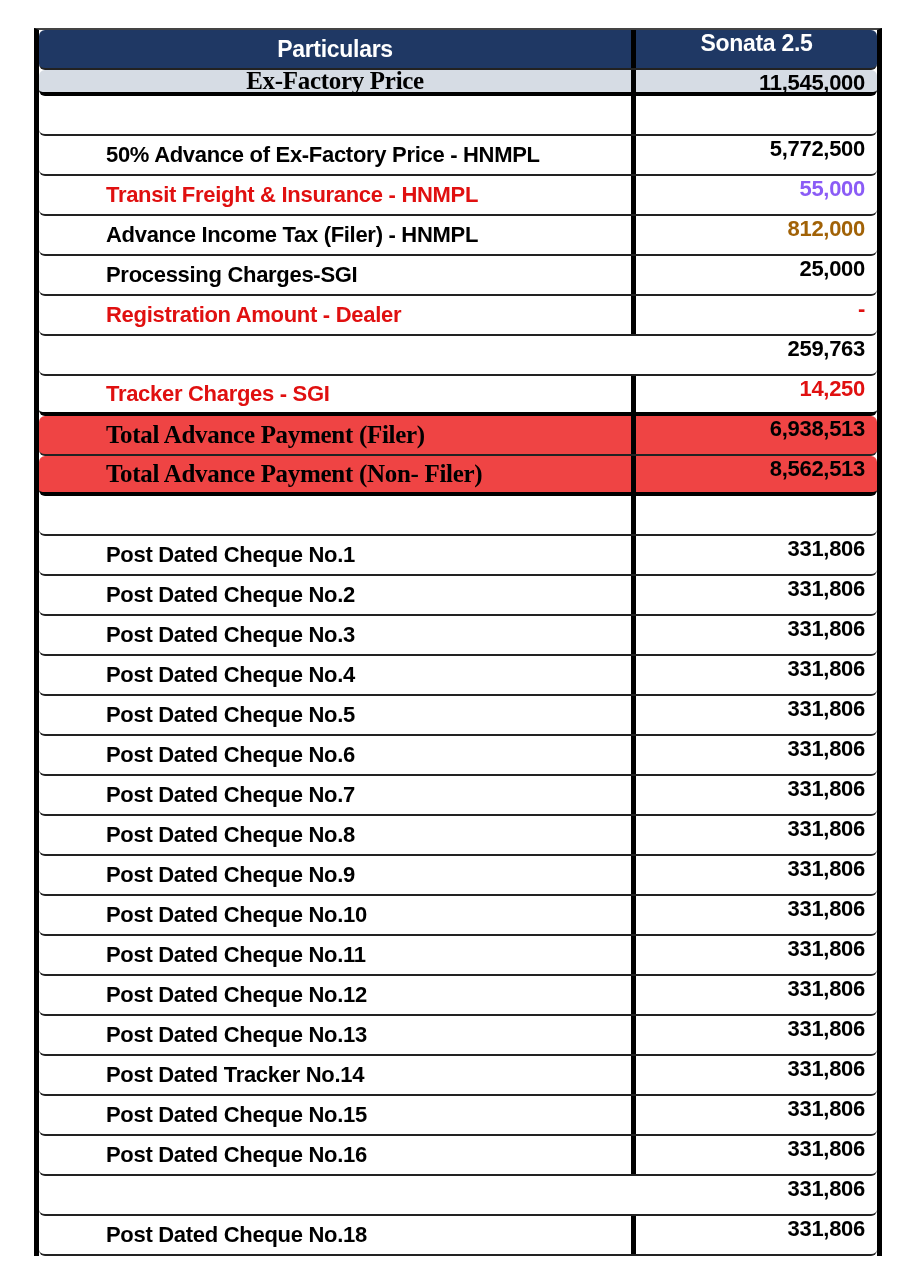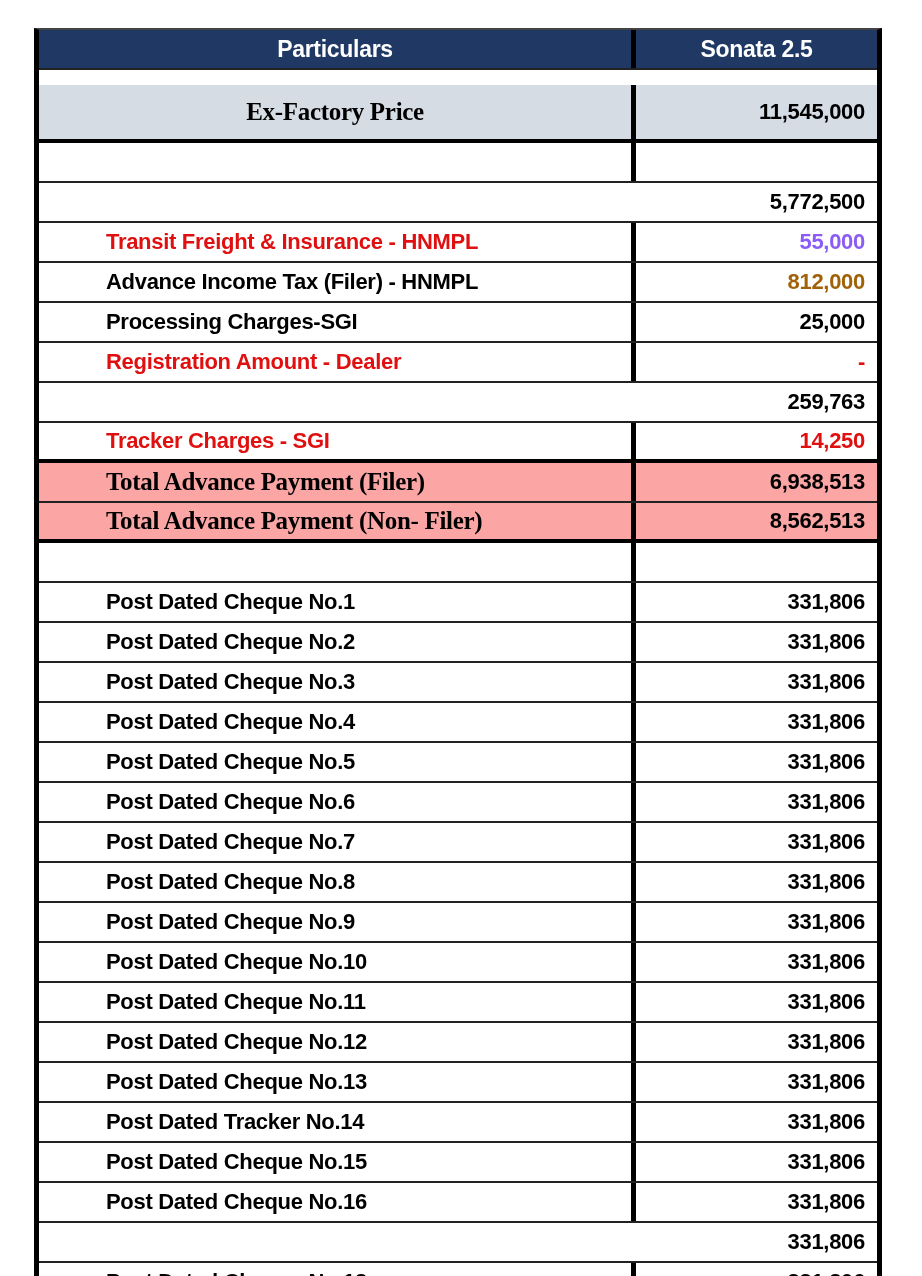--- a/index.html
+++ b/index.html
@@ -2,32 +2,32 @@
 <html><head>
 <meta charset="utf-8">
 <style>
   html, body { margin: 0; padding: 0; background: #ffffff; }
   body { width: 922px; height: 1276px; position: relative; overflow: hidden; }
   .sheet {
     position: absolute; left: 34px; top: 28px; width: 848px;
     border-left: 5px solid #000; border-right: 5px solid #000; border-top: 2px solid #444;
     box-sizing: border-box;
   }
-  .row { display: flex; height: 40px; box-sizing: border-box; border-bottom: 2px solid #222; }
+  .row { display: flex; height: 40px; box-sizing: border-box; border-bottom: 2px solid #222; border-radius: 6px; }
   .row.thickb { border-bottom: 4px solid #000; }
   .c1 { width: 597px; box-sizing: border-box; border-right: 5px solid #000; display: flex; align-items: center; padding-left: 67px; }
-  .c2 { flex: 1; display: flex; align-items: center; justify-content: flex-end; padding-right: 12px; box-sizing: border-box; }
+  .c2 { flex: 1; display: flex; justify-content: flex-end; padding-right: 12px; box-sizing: border-box; }
   .txt { font-family: "Liberation Sans", sans-serif; font-weight: bold; font-size: 22px; color: #000; letter-spacing: -0.3px; white-space: nowrap; }
   .serif { font-family: "Liberation Serif", serif; font-weight: bold; font-size: 25px; }
   .hdr { background: #1f3864; height: 40px; }
   .hdr .c1, .hdr .c2 { justify-content: center; padding: 0; }
   .hdr .txt { color: #fff; font-size: 23px; }
-  .exf { background: #d6dce4; height: 58px; margin-top: 15px; }
+  .exf { background: #d6dce4; height: 26px; }
   .exf .c1 { justify-content: center; padding: 0; }
-  .tot { background: #fca5a5; }
+  .tot { background: #ef4444; }
   .blank { height: 40px; }
 </style>
 </head>
 <body>
 
 <div class="sheet">
   <div class="row hdr">
     <div class="c1">
       <span class="txt">Particulars</span>
     </div>
@@ -43,20 +43,23 @@
       <span class="txt">11,545,000</span>
     </div>
   </div>
   <div class="row blank">
     <div class="c1"></div>
       <div class="c2"></div>
   </div>
 
   <div id="items">
       <div class="row">
+        <div class="c1">
+          <span class="txt" style="color: rgb(0, 0, 0);">50% Advance of Ex-Factory Price - HNMPL</span>
+        </div>
         <div class="c2">
           <span class="txt" style="color: rgb(0, 0, 0);">5,772,500</span>
         </div>
       </div>
       <div class="row">
         <div class="c1">
           <span class="txt" style="color: rgb(224, 16, 16);">Transit Freight &amp; Insurance - HNMPL</span>
         </div>
         <div class="c2">
           <span class="txt" style="color: #8b5cf6;">55,000</span>

